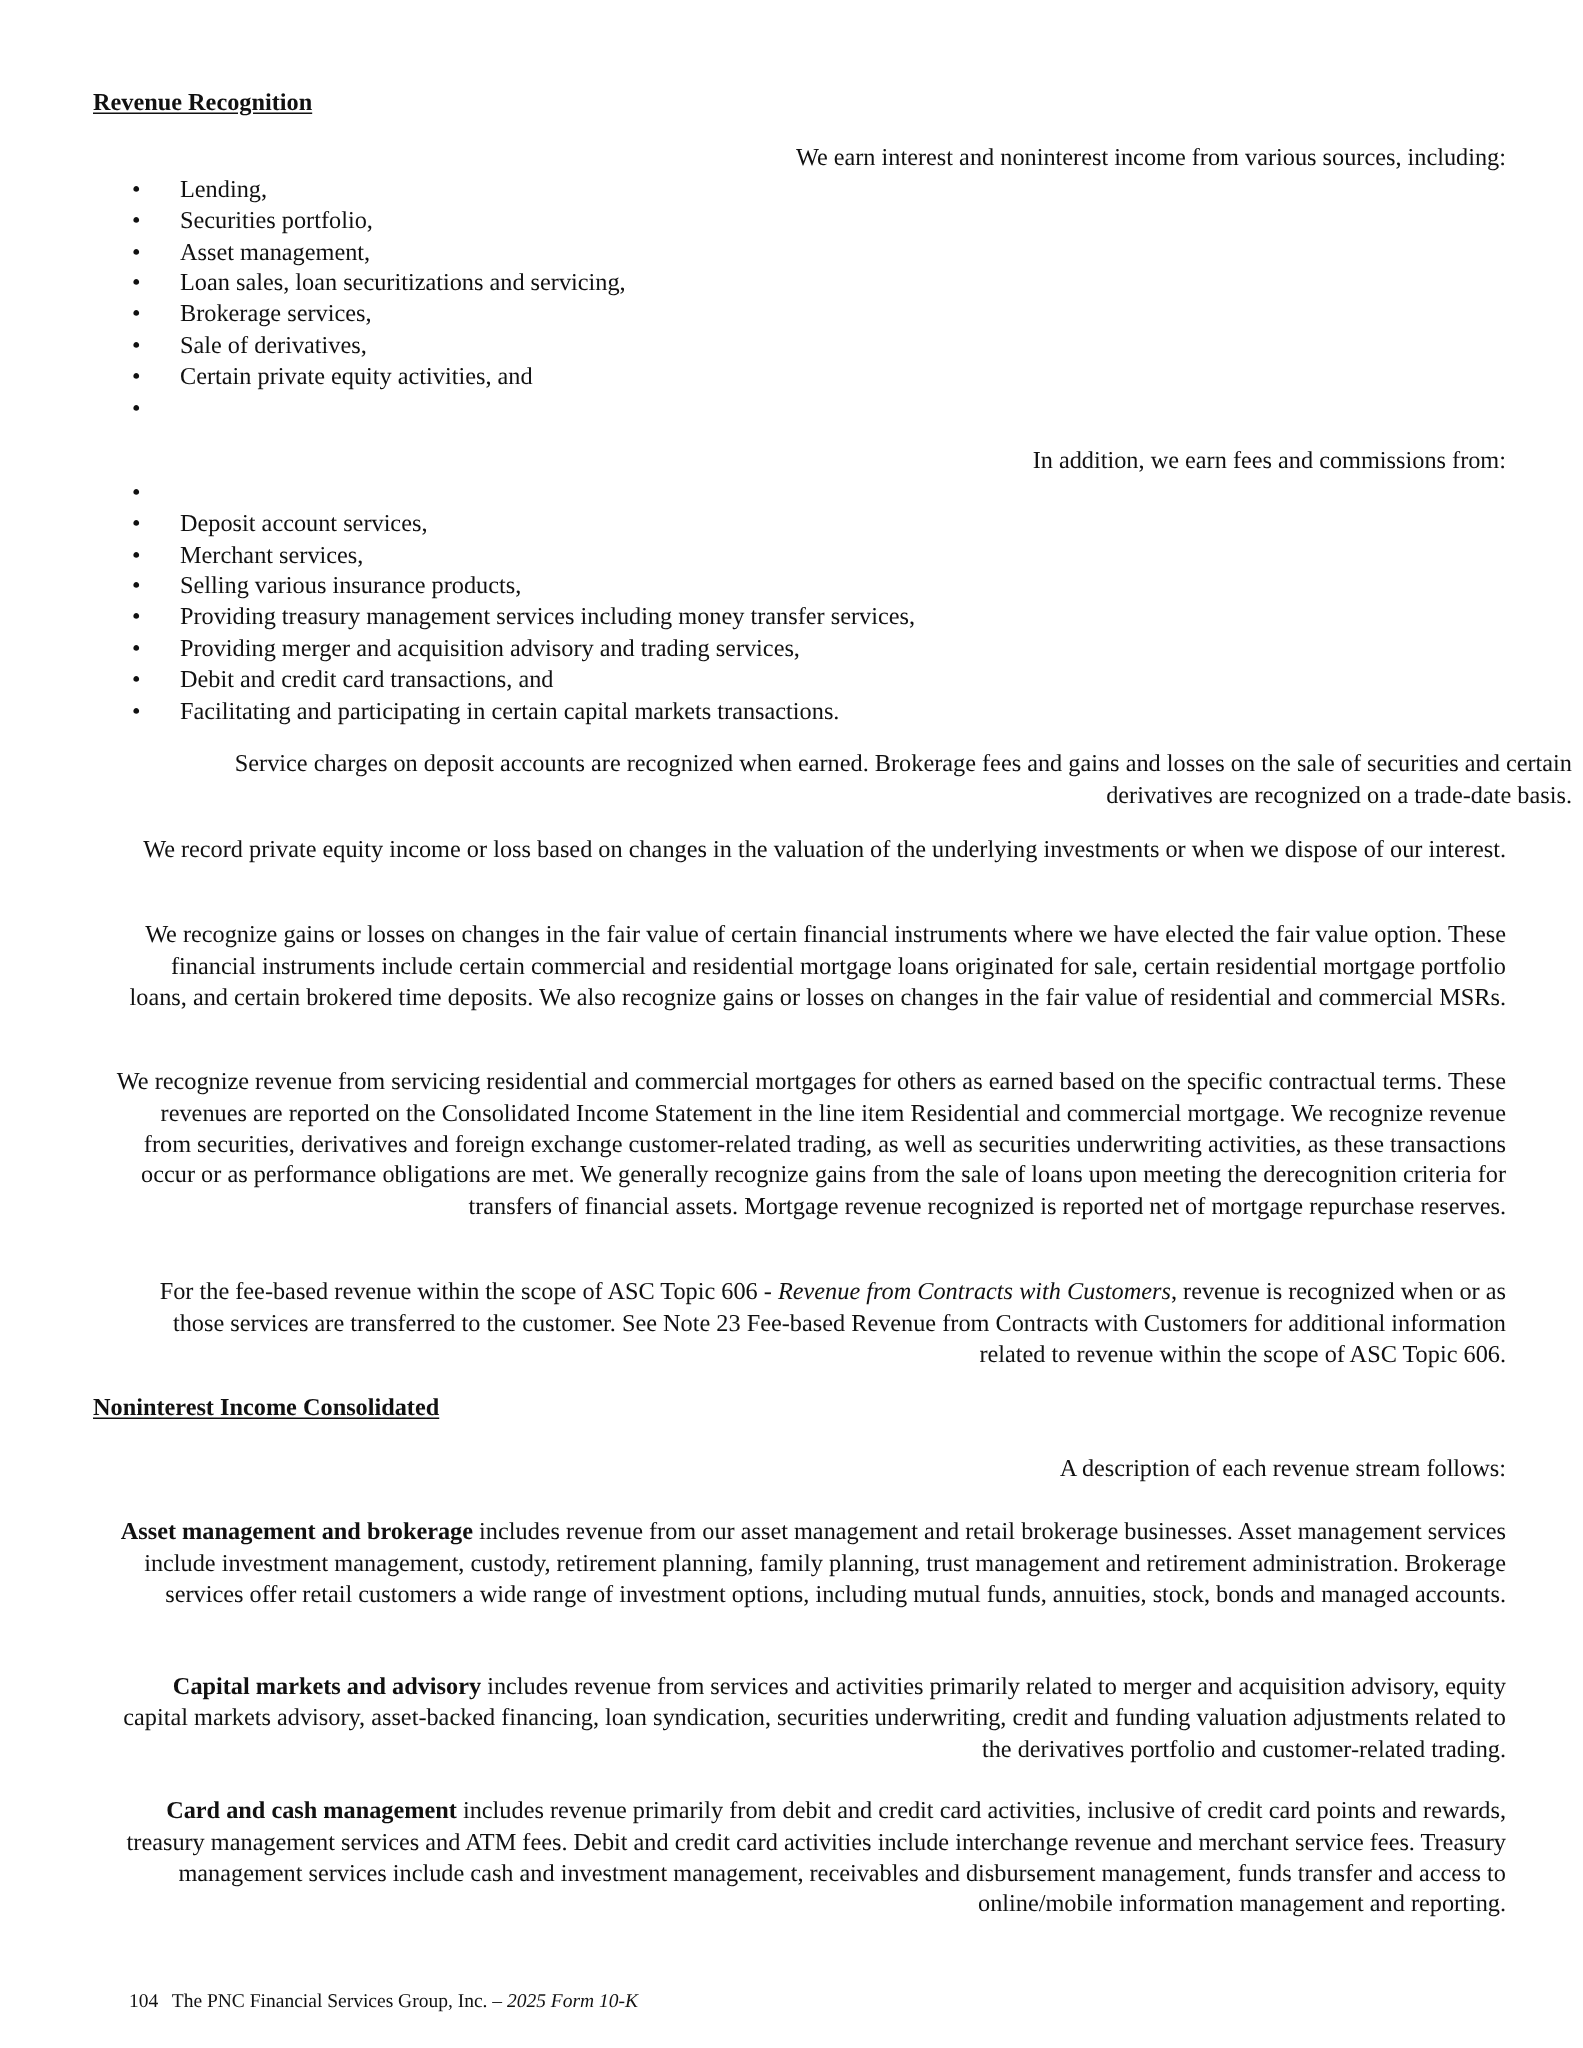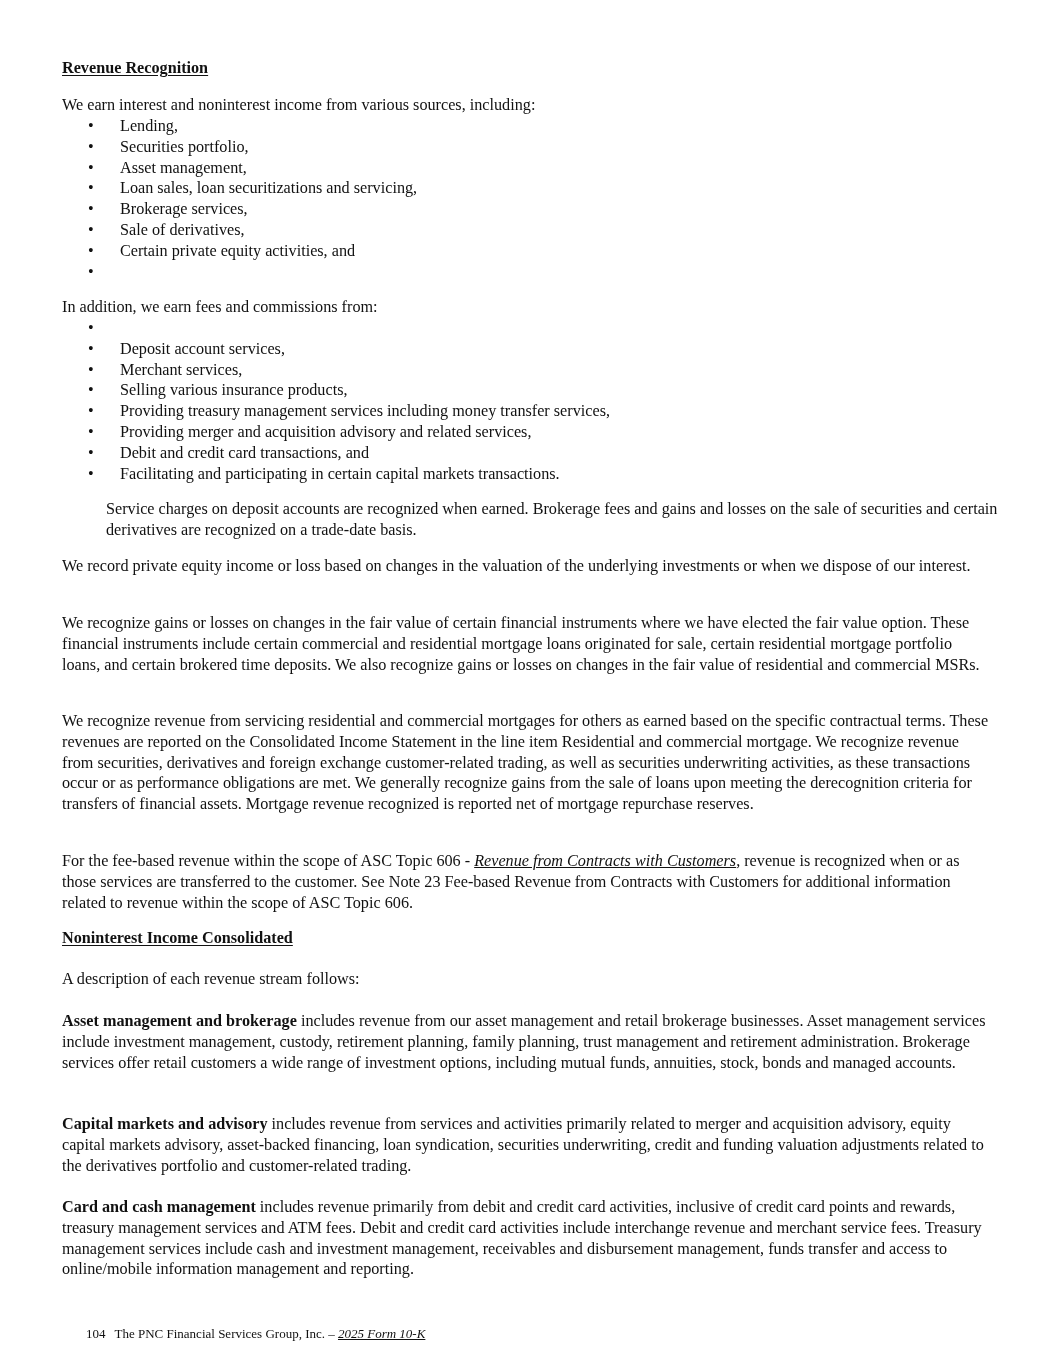--- a/index.html
+++ b/index.html
@@ -6,26 +6,26 @@
   body {
     width: 1055px; height: 1365px; position: relative; overflow: hidden;
     font-family: "Liberation Serif", "DejaVu Serif", serif;
     color: #111111; font-size: 16.2px; line-height: 20.8px;
   }
   .page { position: absolute; left: 62px; top: 0; width: 930px; }
   .heading {
     position: absolute; left: 0; font-weight: bold; text-decoration: underline;
     text-underline-offset: 2px; margin: 0; font-size: 16.2px;
   }
-  .para { position: absolute; left: 0; width: 930px; margin: 0; }
+  .para { position: absolute; left: 12px; width: 930px; margin: 0; text-align: right; }
   .bullets { position: absolute; left: 0; margin: 0; padding: 0; list-style: none; }
   .bullets li { position: relative; padding-left: 58px; height: 20.8px; }
   .bullets li .dot { position: absolute; left: 26px; top: 0; }
   .bold { font-weight: bold; }
-  .ital { font-style: italic; text-decoration: underline; }
+  .ital { font-style: italic; }
   .footer { position: absolute; left: 86px; top: 1326px; font-size: 13px; line-height: 16px; }
   .footer .pnum { font-weight: normal; margin-right: 9px; }
 </style>
 </head>
 <body>
 
 <div class="page">
 
   <h2 class="heading" style="top:58px;">Revenue Recognition</h2>
 
@@ -43,21 +43,21 @@
   </ul>
 
   <p class="para" style="top:297px;">In addition, we earn fees and commissions from:</p>
 
   <ul class="bullets" style="top:318px;">
     <li><span class="dot">•</span></li>
     <li><span class="dot">•</span><span>Deposit account services,</span></li>
     <li><span class="dot">•</span><span>Merchant services,</span></li>
     <li><span class="dot">•</span><span>Selling various insurance products,</span></li>
     <li><span class="dot">•</span><span>Providing treasury management services including money transfer services,</span></li>
-    <li><span class="dot">•</span><span>Providing merger and acquisition advisory and related services,</span></li>
+    <li><span class="dot">•</span><span>Providing merger and acquisition advisory and trading services,</span></li>
     <li><span class="dot">•</span><span>Debit and credit card transactions, and</span></li>
     <li><span class="dot">•</span><span>Facilitating and participating in certain capital markets transactions.</span></li>
   </ul>
 
   <p class="para" style="top:499px;margin-left:44px;">Service charges on deposit accounts are recognized when earned. Brokerage fees and gains and losses on the sale of securities and certain derivatives are recognized on a trade-date basis.</p>
 
   <p class="para" style="top:556px;">We record private equity income or loss based on changes in the valuation of the underlying investments or when we dispose of our interest.</p>
 
   <p class="para" style="top:613px;">We recognize gains or losses on changes in the fair value of certain financial instruments where we have elected the fair value option. These financial instruments include certain commercial and residential mortgage loans originated for sale, certain residential mortgage portfolio loans, and certain brokered time deposits. We also recognize gains or losses on changes in the fair value of residential and commercial MSRs.</p>
 

